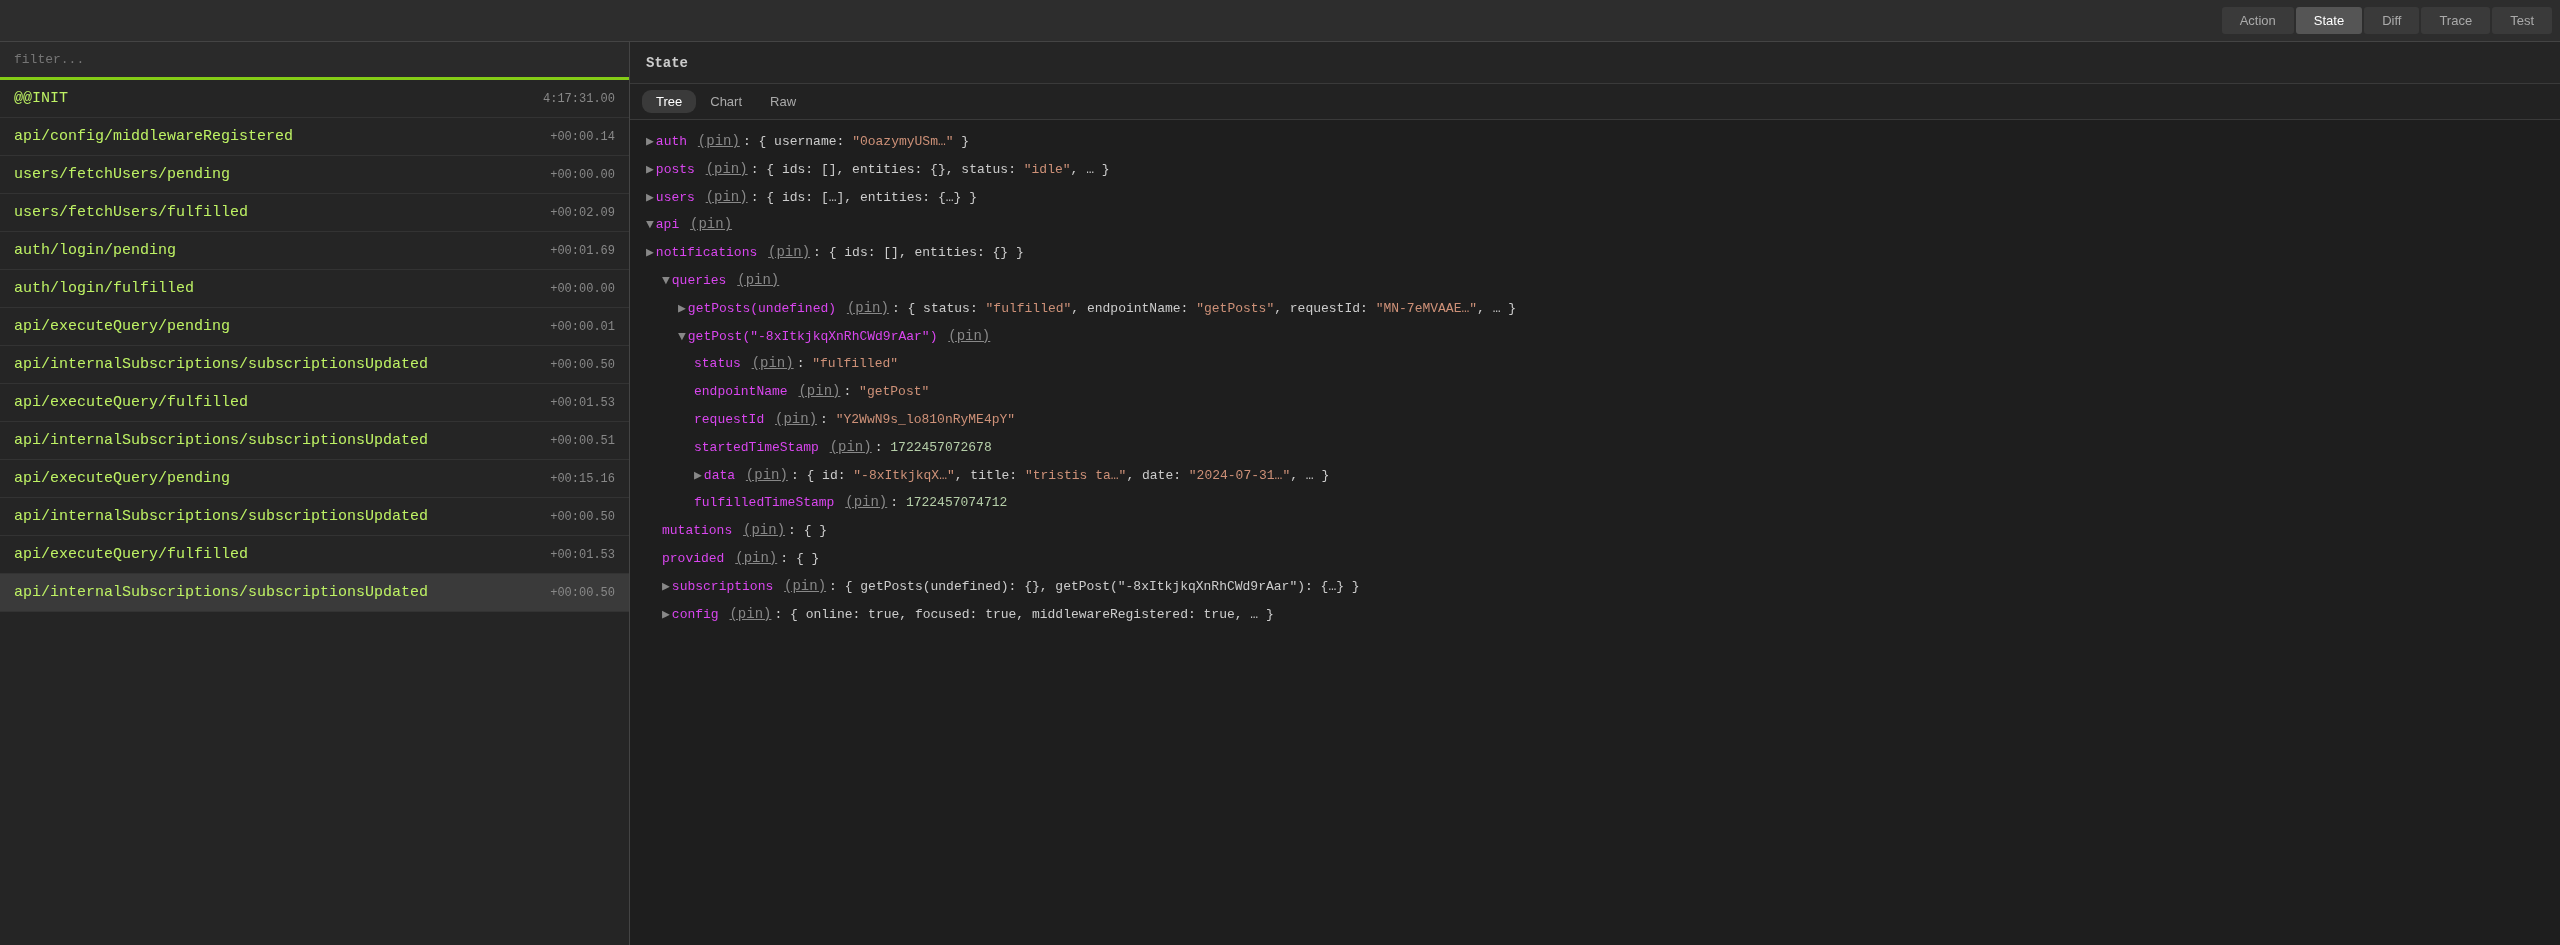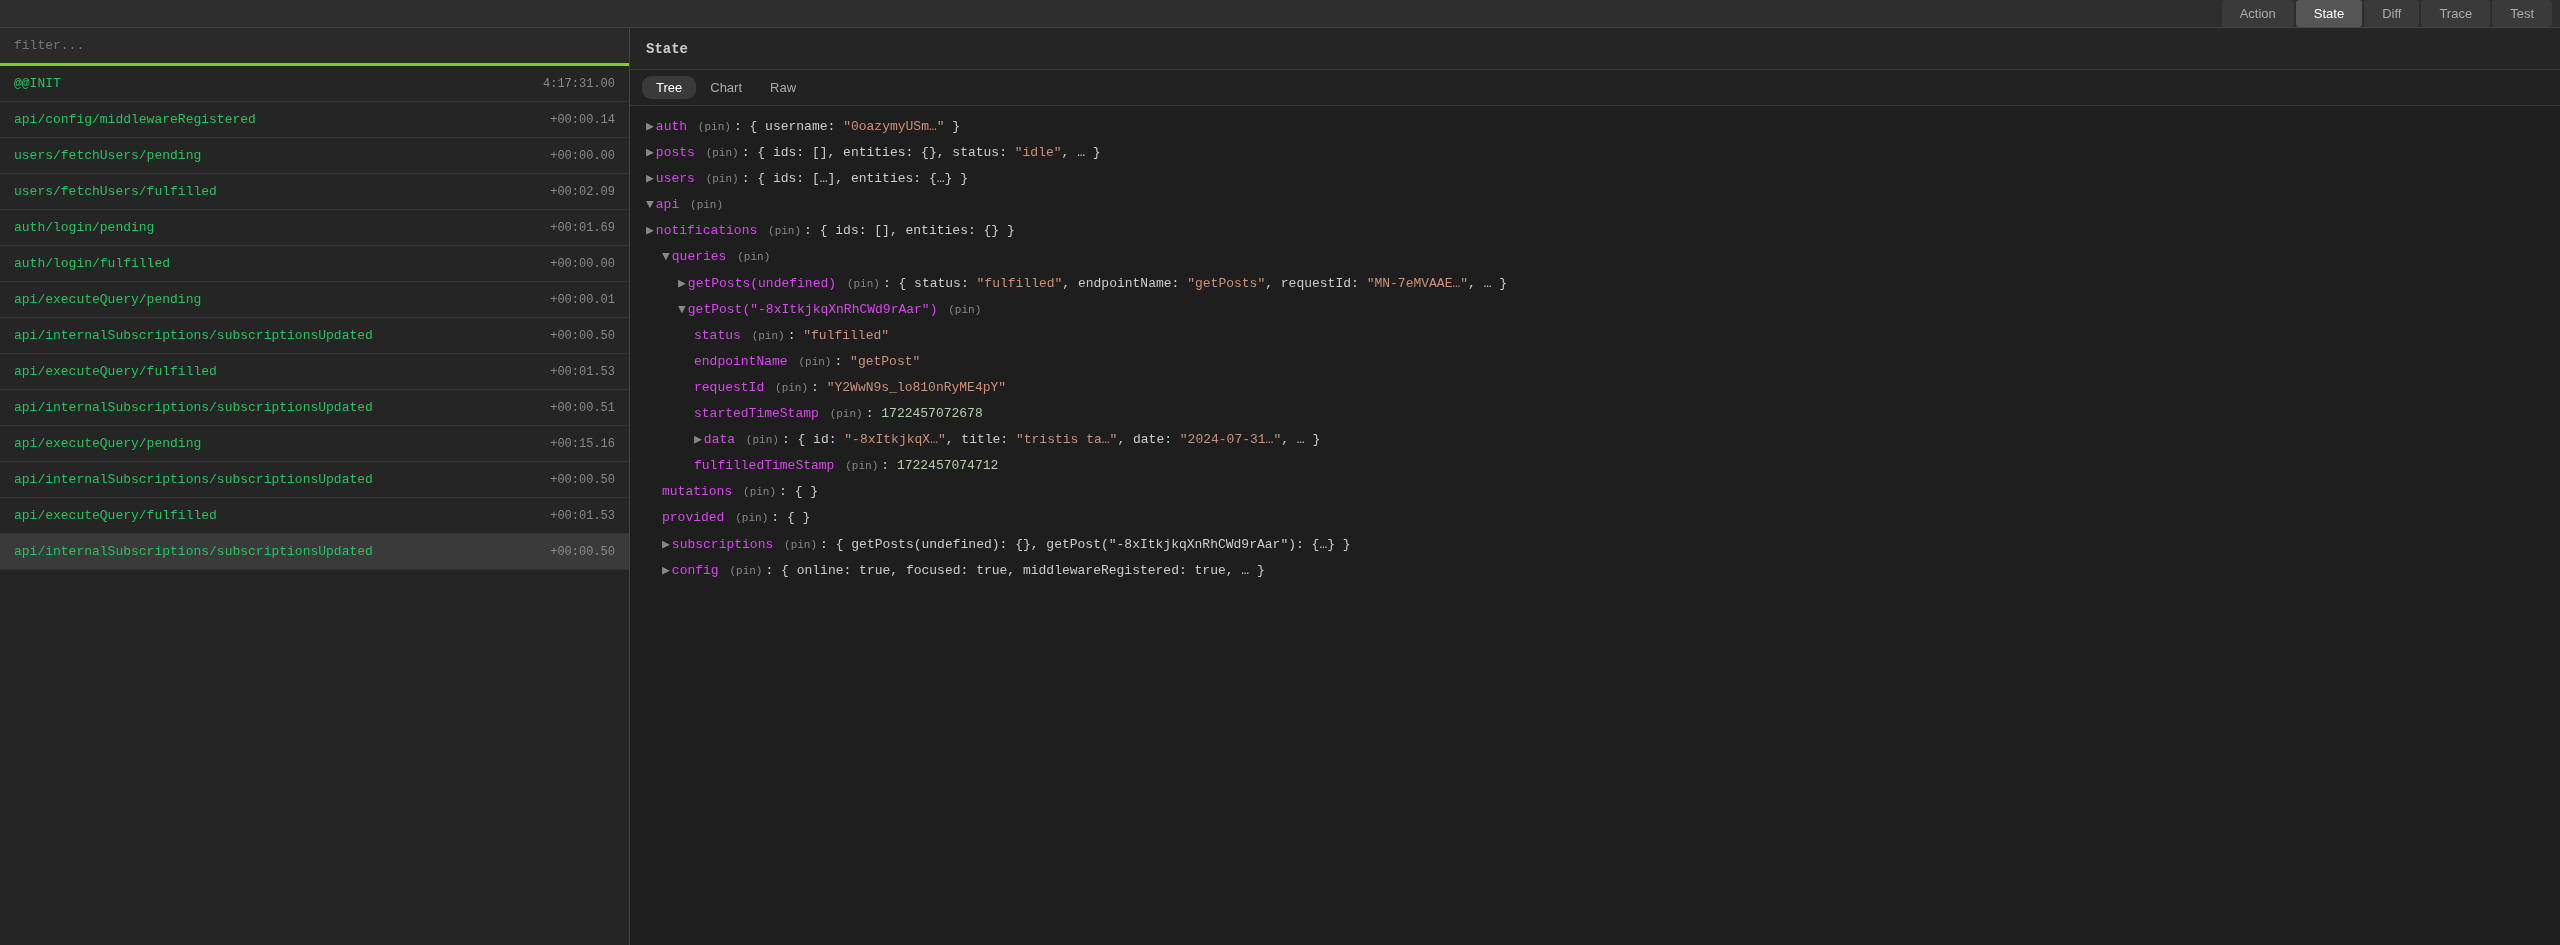--- a/index.html
+++ b/index.html
@@ -11,21 +11,21 @@
       height: 945px;
       overflow: hidden;
       display: flex;
       flex-direction: column;
     }
     .top-bar {
       display: flex;
       align-items: center;
       background: #2d2d2d;
       border-bottom: 1px solid #444;
-      height: 28px;
+      height: 42px;
       flex-shrink: 0;
     }
     .top-bar-right {
       margin-left: auto;
       display: flex;
       gap: 2px;
       padding-right: 8px;
     }
     .tab-btn {
       background: #3a3a3a;
@@ -73,22 +73,22 @@
     .action-item {
       display: flex;
       justify-content: space-between;
       align-items: center;
       padding: 10px 14px;
       border-bottom: 1px solid #333;
       cursor: pointer;
     }
     .action-item.selected { background: #3a3a3a; }
     .action-name {
-      color: #22c55e;
-      font-size: 13px;
+      color: #bef264;
+      font-size: 15px;
     }
     .action-time {
       color: #888;
       font-size: 12px;
       flex-shrink: 0;
       margin-left: 8px;
     }
     
     .right-panel {
       flex: 1;
@@ -139,21 +139,21 @@
     }
     .tree-line {
       padding: 2px 16px;
       line-height: 1.7;
       white-space: nowrap;
     }
     .indent-1 { padding-left: 32px; }
     .indent-2 { padding-left: 48px; }
     .indent-3 { padding-left: 64px; }
     .key { color: #d946ef; }
-    .pin { color: #888; font-size: 11px; margin: 0 3px; }
+    .pin { color: #888; font-size: 14px; margin: 0 3px; text-decoration: underline; }
     .val-str { color: #ce9178; }
     .val-num { color: #b5cea8; }
     .brace { color: #ccc; }
     .colon { color: #ccc; }
     .arrow-expand { color: #888; cursor: pointer; margin-right: 2px; }
     ::-webkit-scrollbar { width: 6px; height: 6px; }
     ::-webkit-scrollbar-track { background: #1e1e1e; }
     ::-webkit-scrollbar-thumb { background: #444; border-radius: 3px; }
   </style>
 </head>

